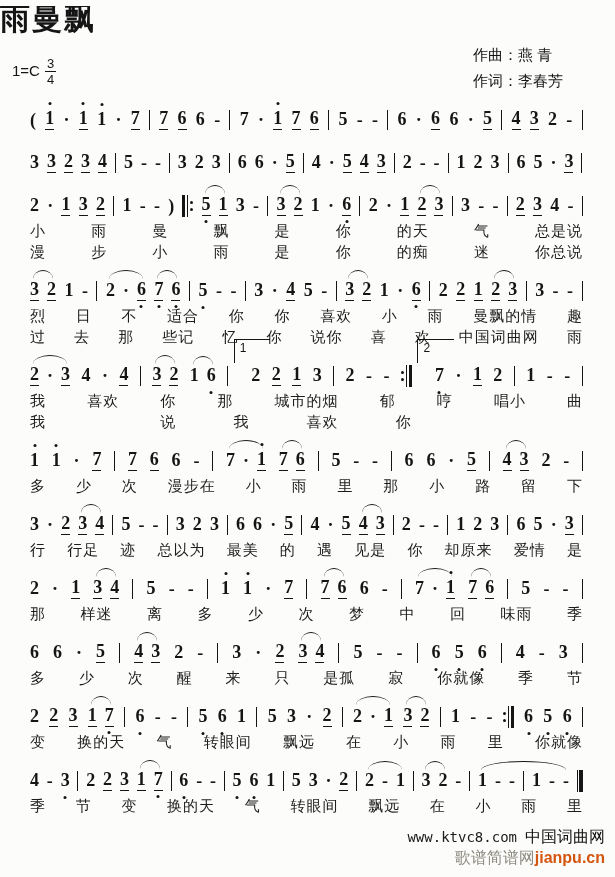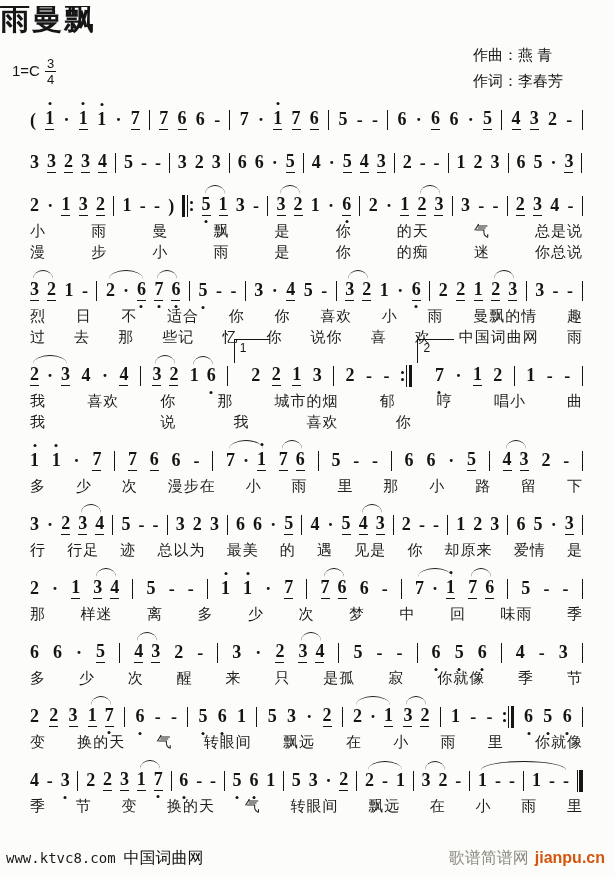--- a/index.html
+++ b/index.html
@@ -46,25 +46,25 @@
   .rep .dots i{display:block;width:3px;height:3px;background:#151515;border-radius:50%;}
   .volta{position:relative;width:0;height:0;}
   .volta-box{position:absolute;left:-6px;bottom:13px;font-size:12px;line-height:1;
     font-family:"Liberation Sans",sans-serif;font-weight:400;
     border-left:1px solid #151515;border-top:1px solid #151515;padding:2px 24px 9px 5px;white-space:nowrap;}
   .lyrics-row{display:flex;justify-content:space-between;align-items:center;height:21px;
     font-size:15px;color:#1c1c1c;letter-spacing:1px;}
   .syll{white-space:nowrap;}
   
   .footer{position:absolute;left:0;right:0;bottom:8px;display:flex;
-    justify-content:space-between;align-items:flex-end;padding:0 10px 0 6px;}
+    justify-content:space-between;align-items:flex-end;padding:0 10px 0 6px;flex-direction:column;}
   .footer-left{display:flex;align-items:baseline;gap:8px;}
   .footer-left .url{font-family:"DejaVu Sans Mono",monospace;font-size:14px;color:#1a1a1a;}
   .footer-left .site{font-size:16px;color:#111;text-align:center;}
-  .footer-right{display:flex;align-items:baseline;gap:6px;}
+  .footer-right{display:flex;align-items:baseline;gap:0;}
   .footer-right .site{font-size:16px;color:#8e8c83;}
   .footer-right .url{font-size:16px;color:#d4550e;font-weight:700;}
 </style>
 </head>
 <body>
 
 <div class="header">
   <div class="title-wrap">
     <span class="title-text">雨曼飘</span>
   </div>

